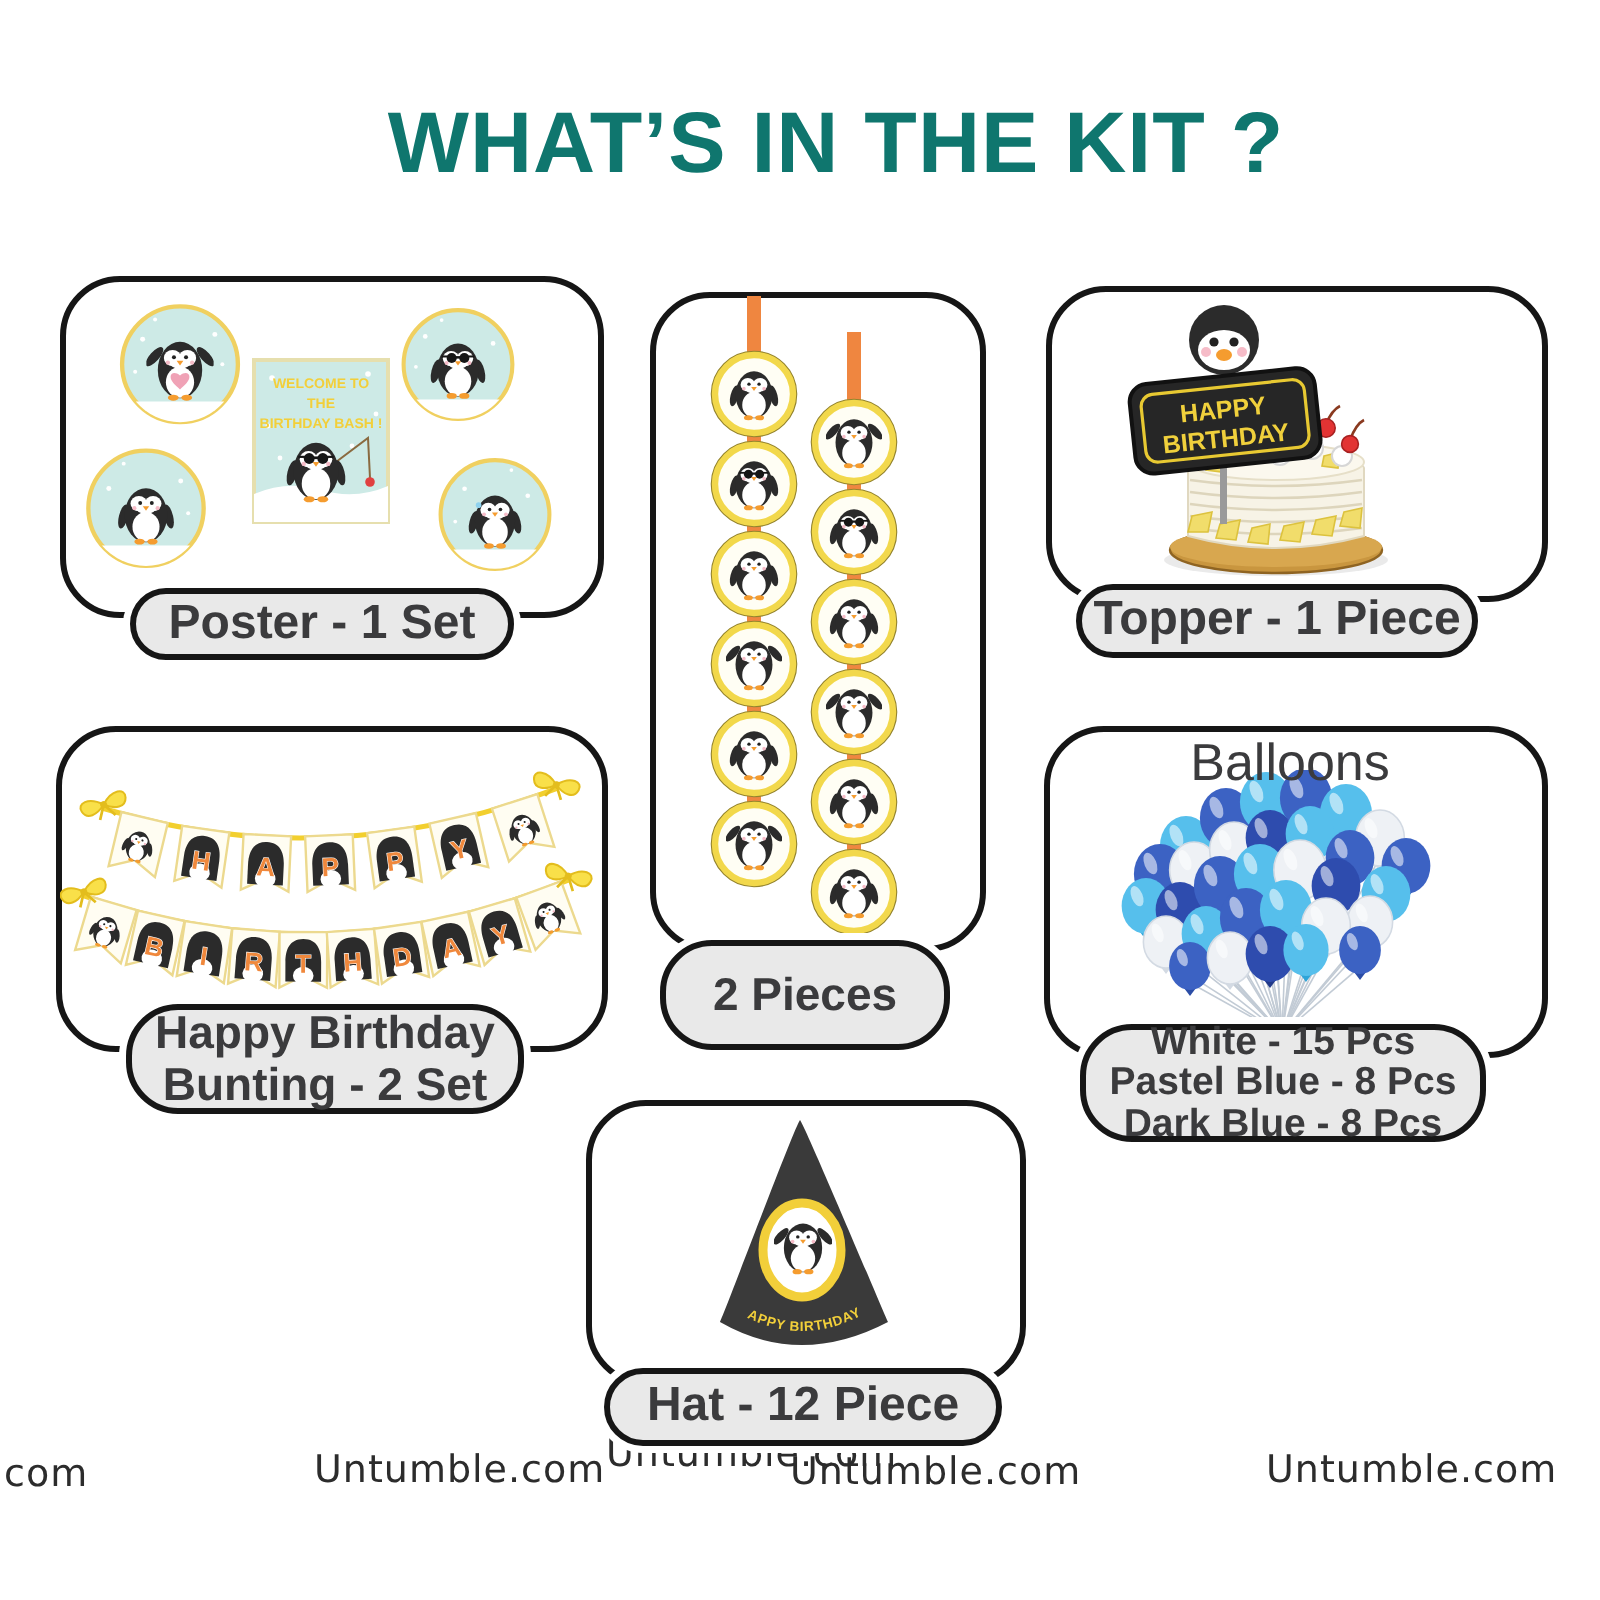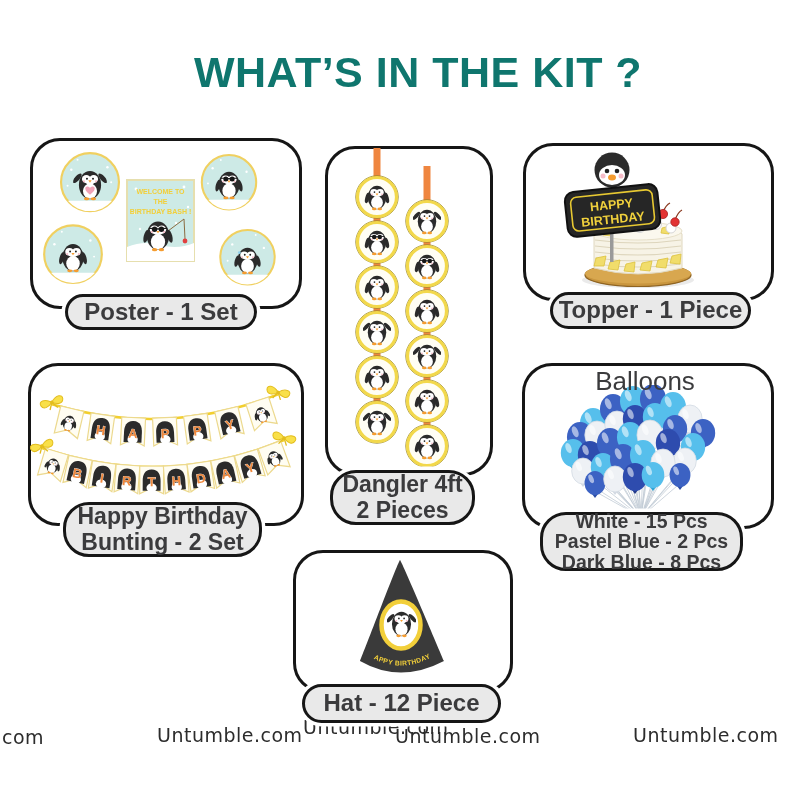--- a/index.html
+++ b/index.html
@@ -233,21 +233,20 @@
       </g>
       <g transform="translate(102,298)">
         <circle r="21.2" fill="none" stroke="#94842e" stroke-width="0.9"></circle>
         <circle r="19.5" fill="#fffef4" stroke="#F2D84B" stroke-width="3.2"></circle>
         <use href="#pg-plain" x="-14" y="-16.5" width="28" height="31"></use>
       </g>
     </g>
 </svg>
 
 <div class="pill two" style="left:330px;top:470px;width:139px;height:49px">
-  <span>Dangler 4ft</span>
   <span>2 Pieces</span>
 </div>
 
 <div class="box" style="left:523px;top:143px;width:245px;height:152px"></div>
 
 <svg class="art" style="left:578px;top:198px" width="118" height="92" viewBox="0 0 118 92">
   <ellipse cx="60" cy="82" rx="56" ry="8" fill="#dedede" opacity="0.65"></ellipse>
   <ellipse cx="60" cy="77" rx="53" ry="11.5" fill="#c9963f" stroke="#8f6422" stroke-width="1.2"></ellipse>
   <ellipse cx="60" cy="75.5" rx="53" ry="10" fill="#d8a74f"></ellipse>
   <path d="M16,36 C16,29 104,29 104,36 L104,70 Q60,82 16,70 Z" fill="#f7f3e6" stroke="#e0d8c0" stroke-width="1"></path>
@@ -304,21 +303,21 @@
     <ellipse cx="54" cy="31.5" rx="4" ry="3" fill="#f59c2f"></ellipse>
   </g>
   <g transform="rotate(-6 54 64)">
     <rect x="8" y="42" width="93" height="45" rx="9" fill="#262626" stroke="#111" stroke-width="2"></rect>
     <rect x="13.5" y="47.5" width="82" height="34" rx="6" fill="none" stroke="#e8c932" stroke-width="1.6"></rect>
     <text x="54" y="63" text-anchor="middle" font-size="12.5" font-weight="bold" fill="#f0d03c">HAPPY</text>
     <text x="54" y="77.5" text-anchor="middle" font-size="12.5" font-weight="bold" fill="#f0d03c">BIRTHDAY</text>
   </g>
 </svg>
 
-<div class="pill one" style="left:550px;top:292px;width:195px;height:31px">
+<div class="pill one" style="left:538px;top:292px;width:195px;height:31px">
   <span>Topper - 1 Piece</span>
 </div>
 
 <div class="box" style="left:28px;top:363px;width:270px;height:157px"></div>
 
 <svg class="art" id="bunting-svg" style="left:30px;top:376px" width="268" height="132" viewBox="0 0 270 132">
   <path d="M22,28 Q135,62 250,18" stroke="#f2cf2e" stroke-width="2.6" fill="none"></path>
   <path d="M12,72 Q135,114 256,64" stroke="#f2cf2e" stroke-width="2.6" fill="none"></path>
   <g id="bunting-flags">
       <g transform="translate(42.4,33.5) rotate(13.4)">
@@ -624,21 +623,21 @@
     </g>
     <g>
       <polygon points="115,102 121,102 118,106" fill="#2ea4d8"></polygon>
       <ellipse cx="118" cy="90" rx="11.31" ry="13" fill="#56BFEC" stroke="none" stroke-width="0.8"></ellipse>
       <ellipse cx="113.84" cy="85.45" rx="2.6" ry="4.94" fill="#ffffff" opacity="0.55" transform="rotate(-22 113.84 85.45)"></ellipse>
     </g>
   </svg>
 
 <div class="pill three" style="left:540px;top:512px;width:197px;height:53px">
   <span>White - 15 Pcs</span>
-  <span>Pastel Blue - 2 Pcs</span>
+  <span>Pastel Blue - 8 Pcs</span>
   <span>Dark Blue - 8 Pcs</span>
 </div>
 
 <div class="box" style="left:293px;top:550px;width:214px;height:137px"></div>
 
 <svg class="art" style="left:348px;top:556px" width="110" height="125" viewBox="0 0 110 125">
   <defs>
       <path id="hat-arc" d="M24,102 Q53,117 82,102"></path>
     </defs>
   <path d="M52,4 C49,8 16,96 12,105 Q52,128 96,105 C92,96 55,8 52,4 Z" fill="#3a3a3a"></path>

